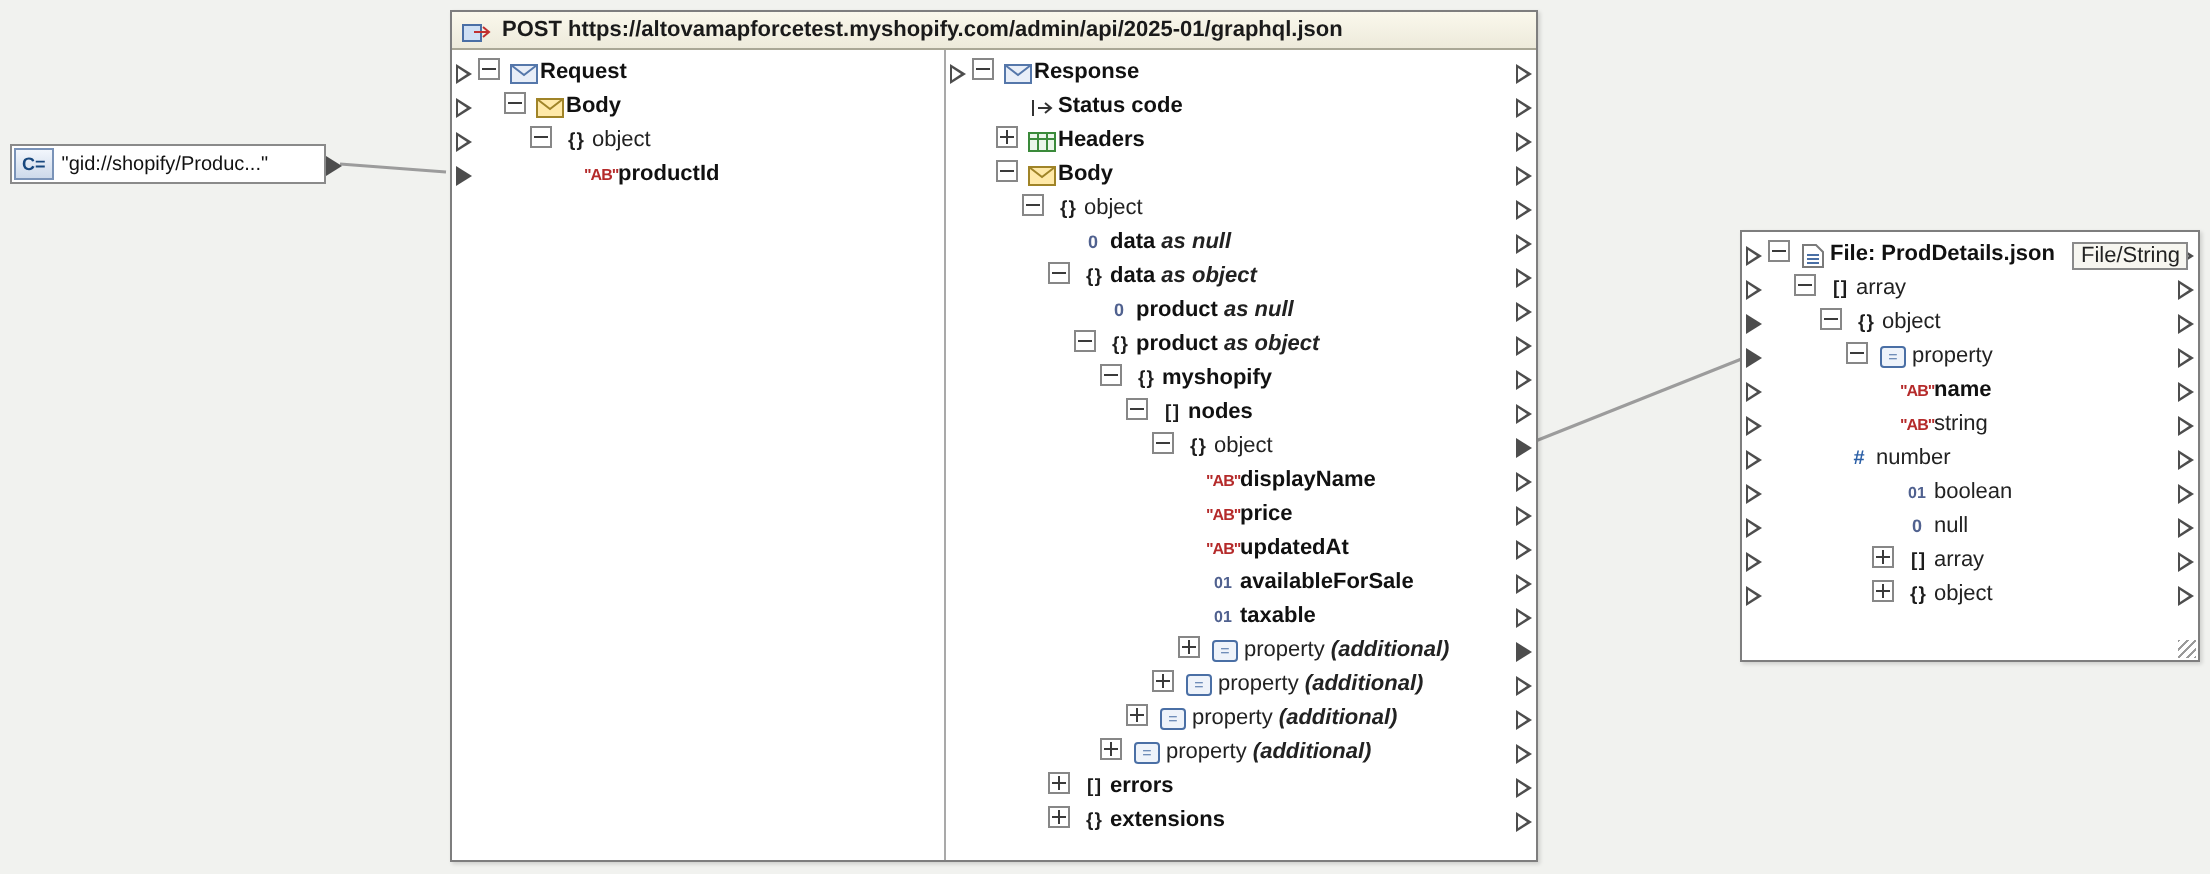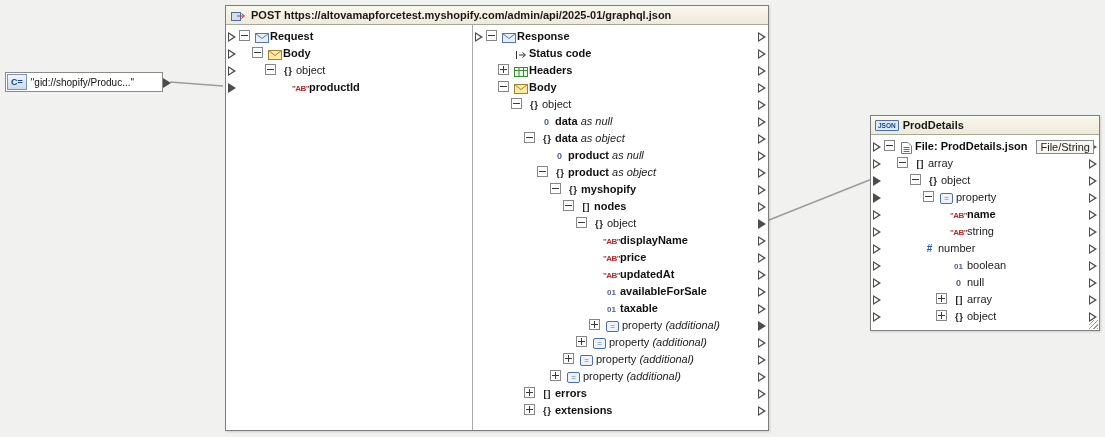--- a/index.html
+++ b/index.html
@@ -12,21 +12,21 @@
             display:flex;align-items:center;gap:4px;padding:0 4px;font-size:11px;font-weight:bold;color:#1a1a1a;white-space:nowrap;overflow:hidden}
   .panes{display:flex;height:calc(100% - 19px)}
   .pane{position:relative;padding-top:3px;box-sizing:border-box}
   .pane-req{width:247px;border-right:1px solid #a9a9a9}
   .pane-resp{flex:1}
 
   
   .row{position:relative;height:17px;line-height:17px;font-size:11px;white-space:nowrap;color:#111}
   .nm{font-weight:bold}
   .it .nm{font-weight:normal;color:#222}
-  .sfx{font-weight:normal;font-style:italic;color:#222}
+  .sfx{font-weight:bold;font-style:italic;color:#222}
 
   
   .eb{position:relative;display:inline-block;width:9px;height:9px;border:1px solid #878787;background:#fff;margin-right:3px;vertical-align:-1px;box-sizing:content-box}
   .eb::before{content:"";position:absolute;left:1px;right:1px;top:4px;height:1px;background:#3a3a3a}
   .eb.plus::after{content:"";position:absolute;top:1px;bottom:1px;left:4px;width:1px;background:#3a3a3a}
   .sp{display:inline-block;width:14px}
 
   
   .ic{display:inline-block;width:17px;text-align:center;font-style:normal;vertical-align:0;font-weight:bold}
   .ic-obj,.ic-arr{color:#1c1c1c;font-size:9.5px;letter-spacing:-1px}
@@ -223,24 +223,20 @@
         </div>
         <div class="row" style="padding-left:51px">
           <span class="eb plus"></span><span class="ic ic-obj">{ }</span><span class="nm">extensions</span>
           <span class="tri out"></span>
         </div>
       </div>
     </div>
   </div>
 
   <div class="comp" id="proddetails" style="left:870px;top:115px;width:228px;height:214px">
-    <div class="titlebar">
-      <span class="badge">JSON</span>
-      <span>ProdDetails</span>
-    </div>
     <div class="pane" style="height:calc(100% - 19px)">
       <div class="row" style="padding-left:13px">
         <span class="tri in"></span>
         <span class="eb"></span><span class="icsvg"><svg width="11" height="12">
               <path d="M0.5,0.5 H7 L10.5,4 V11.5 H0.5 Z" fill="#fff" stroke="#7a7a7a"></path>
               <line x1="2.5" y1="5.5" x2="8.5" y2="5.5" stroke="#4a6fa5"></line>
               <line x1="2.5" y1="7.5" x2="8.5" y2="7.5" stroke="#4a6fa5"></line>
               <line x1="2.5" y1="9.5" x2="8.5" y2="9.5" stroke="#4a6fa5"></line>
             </svg></span><span class="nm">File: ProdDetails.json</span>
         <span class="filebtn">File/String</span>

